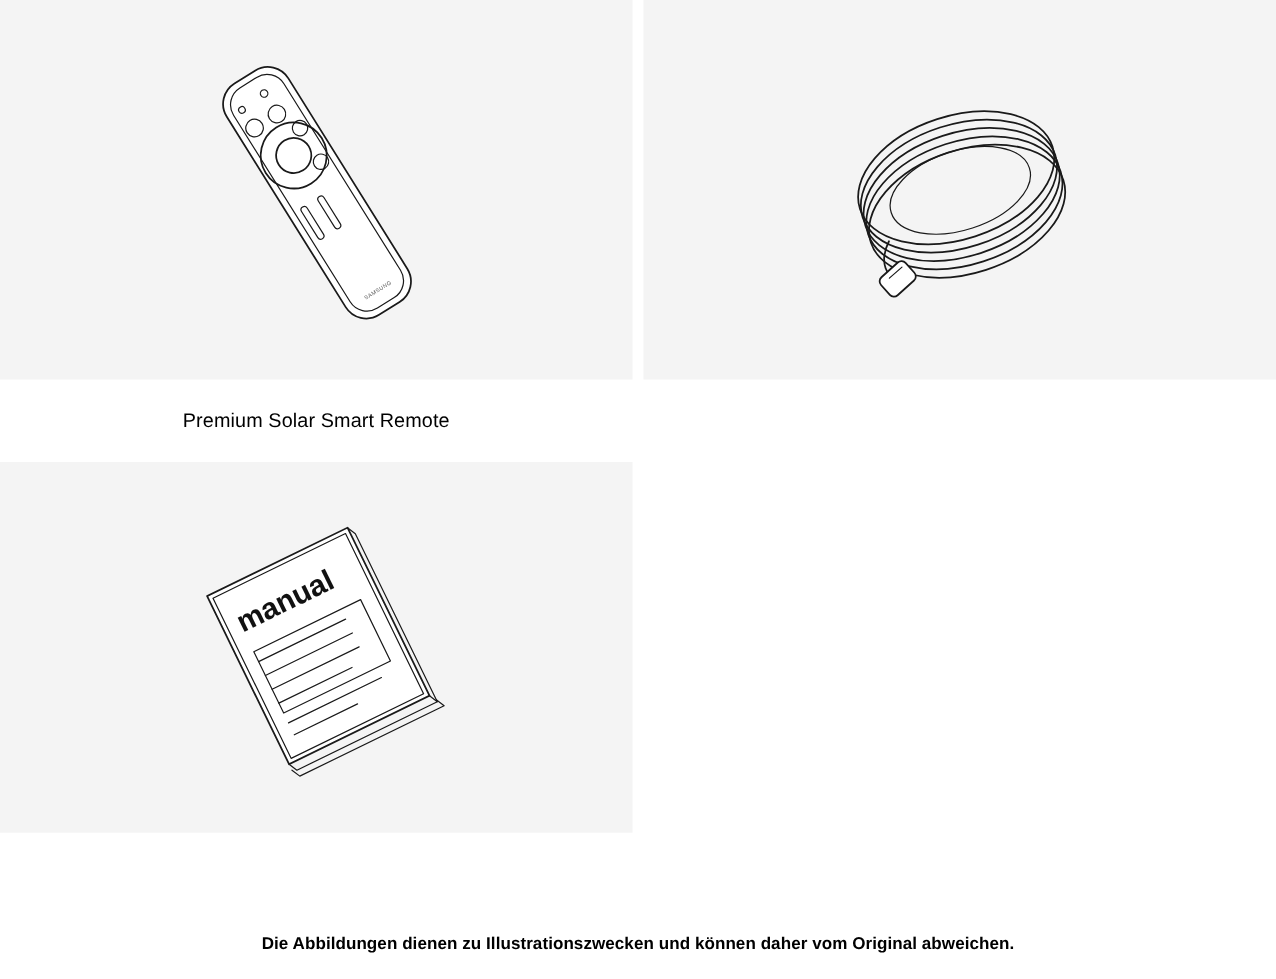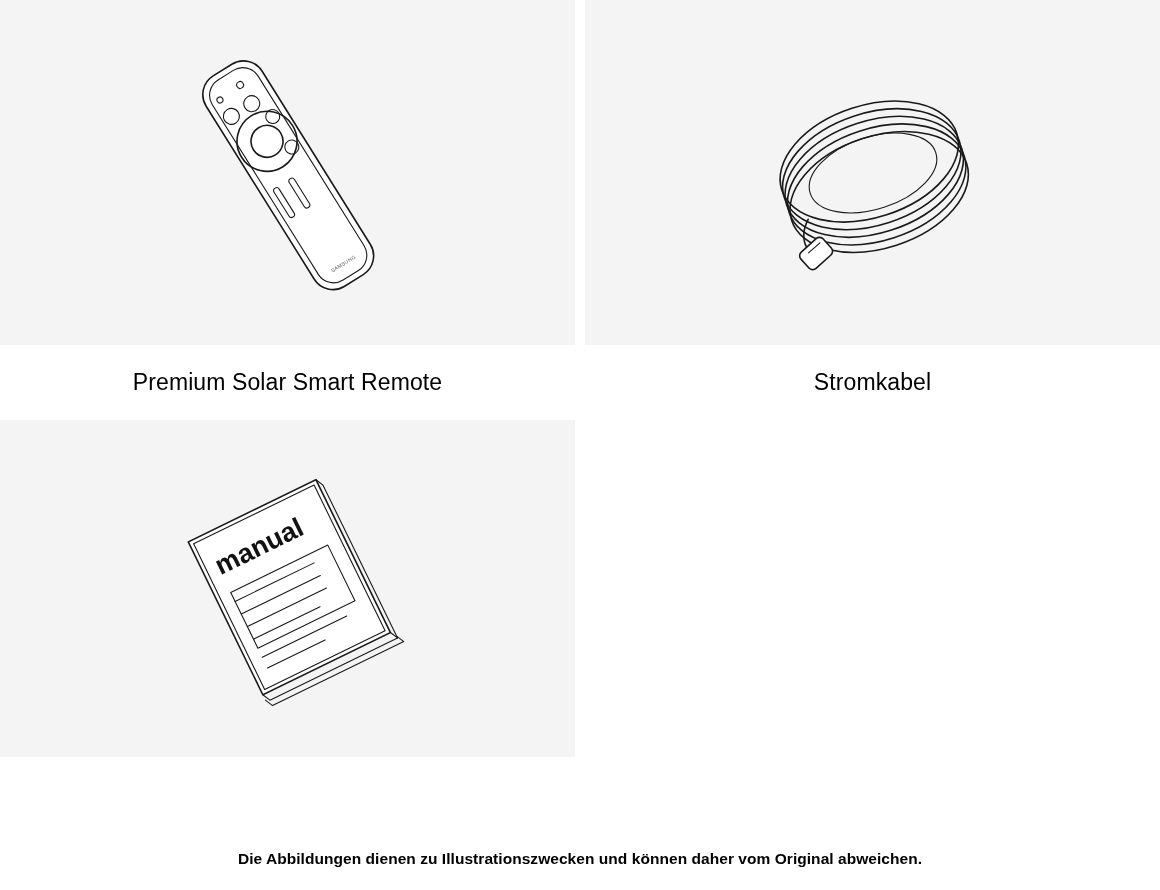--- a/index.html
+++ b/index.html
@@ -32,21 +32,21 @@
     display: flex;
     align-items: center;
     justify-content: center;
     box-sizing: border-box;
   }
   .caption {
     height: 75px;
     display: flex;
     align-items: center;
     justify-content: center;
-    font-size: 23px;
+    font-size: 18px;
     letter-spacing: 0.1px;
     color: #000;
     text-align: center;
   }
   .row2 .thumb { height: 337px; }
   .row2 .caption { height: 58px; }
   .empty {
     width: 575px;
     height: 395px;
     background: #ffffff;
@@ -112,21 +112,20 @@
           <ellipse class="ln" cx="160" cy="134" rx="92" ry="56"></ellipse>
           <ellipse class="ln" cx="160" cy="142" rx="92" ry="56"></ellipse>
           <ellipse class="ln" cx="160" cy="150" rx="92" ry="56"></ellipse>
           <ellipse class="ln-thin" cx="160" cy="130" rx="66" ry="36"></ellipse>
           <path class="ln" d="M84 154 C 70 168, 70 186, 84 194"></path>
           <rect class="fillw" x="66" y="178" width="30" height="22" rx="5" ry="5" transform="rotate(-24 81 189)"></rect>
           <path class="ln-thin" d="M74 186 l 14 -6"></path>
         </g>
       </svg>
     </div>
-    <div class="caption">Stromkabel</div>
   </div>
 
   <div class="cell row2">
     <div class="thumb">
       <svg width="330" height="280" viewBox="0 0 330 280">
         <g transform="rotate(-26 165 140)">
           <path class="fillw" d="M96 54 L238 54 L238 224 L96 224 Z"></path>
           <path class="ln-thin" d="M100 58 L234 58 L234 220 L100 220 Z"></path>
           <path class="ln-thin" d="M96 224 L100 232 L242 232 L238 224"></path>
           <path class="ln-thin" d="M238 54 L242 62 L242 232"></path>

